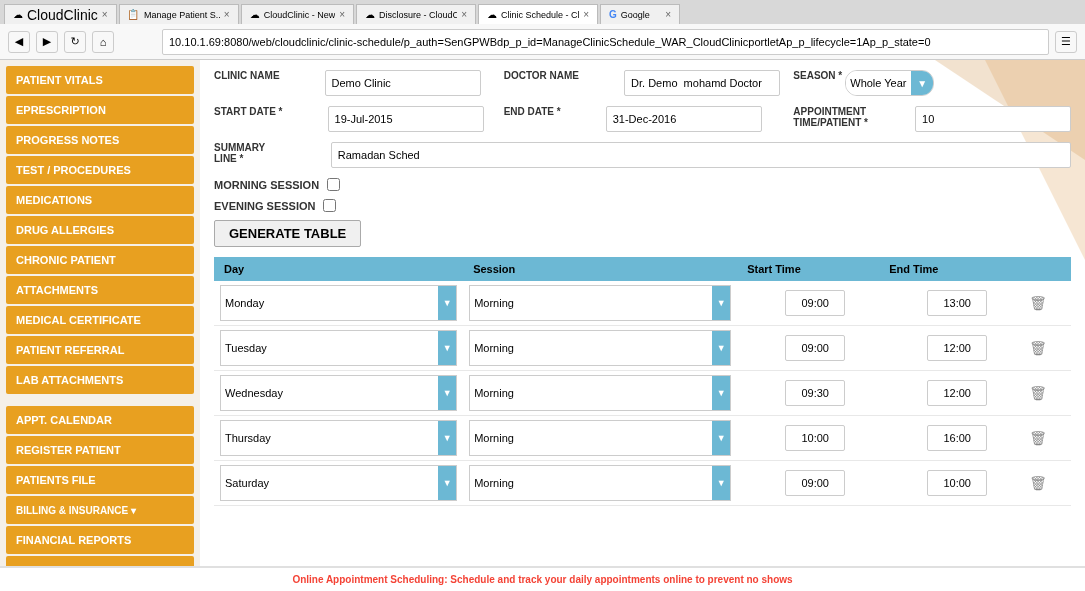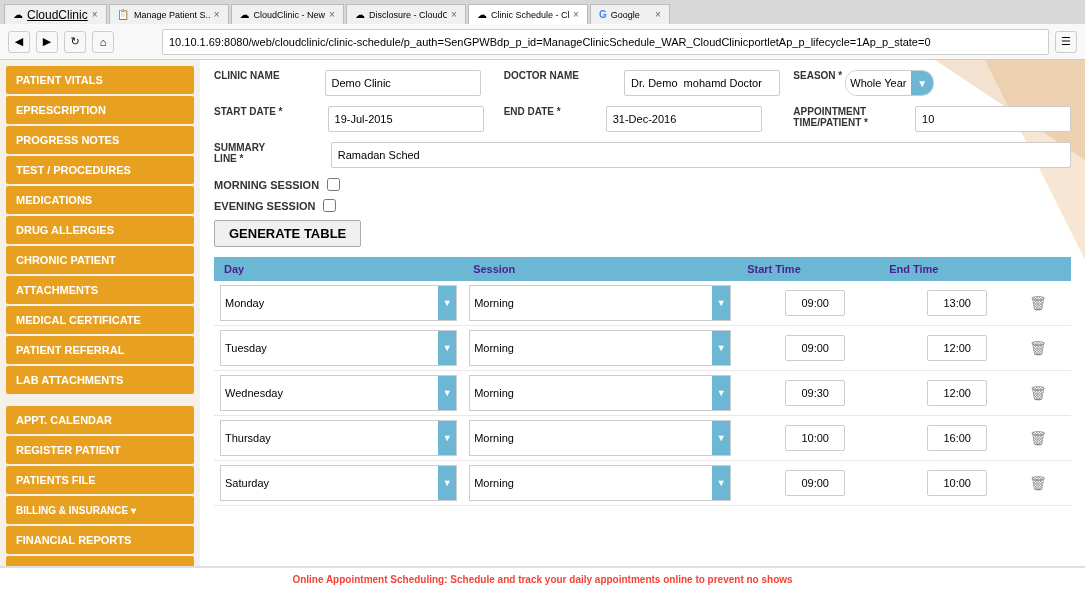--- a/index.html
+++ b/index.html
@@ -202,21 +202,21 @@
       text-transform: uppercase;
     }
 
     
     .schedule-table {
       width: 100%;
       border-collapse: collapse;
     }
     .schedule-table thead tr {
       background: #6cb8d4;
-      color: #4c1d95;
+      color: #000000;
     }
     .schedule-table thead th {
       padding: 6px 10px;
       font-size: 11px;
       text-align: left;
       font-weight: bold;
     }
     .schedule-table tbody tr {
       border-bottom: 1px solid #e8e8e8;
     }
@@ -284,21 +284,21 @@
     ::-webkit-scrollbar-track { background: #f0f0f0; }
     ::-webkit-scrollbar-thumb { background: #bbb; border-radius: 4px; }
   </style>
 </head>
 <body>
 
 <div class="browser-chrome">
   <div class="tab-bar">
     <div class="tab">
       <span>☁</span>
-      <span style="font-size:12px; overflow:hidden; white-space:nowrap; max-width:80px;text-decoration:underline;">CloudClinic</span>
+      <span style="font-size:14px; overflow:hidden; white-space:nowrap; max-width:80px;">CloudClinic</span>
       <span class="tab-close">×</span>
     </div>
     <div class="tab">
       <span>📋</span>
       <span style="font-size:9px; overflow:hidden; white-space:nowrap; max-width:80px;">Manage Patient S...</span>
       <span class="tab-close">×</span>
     </div>
     <div class="tab">
       <span>☁</span>
       <span style="font-size:9px; overflow:hidden; white-space:nowrap; max-width:80px;">CloudClinic - New</span>

